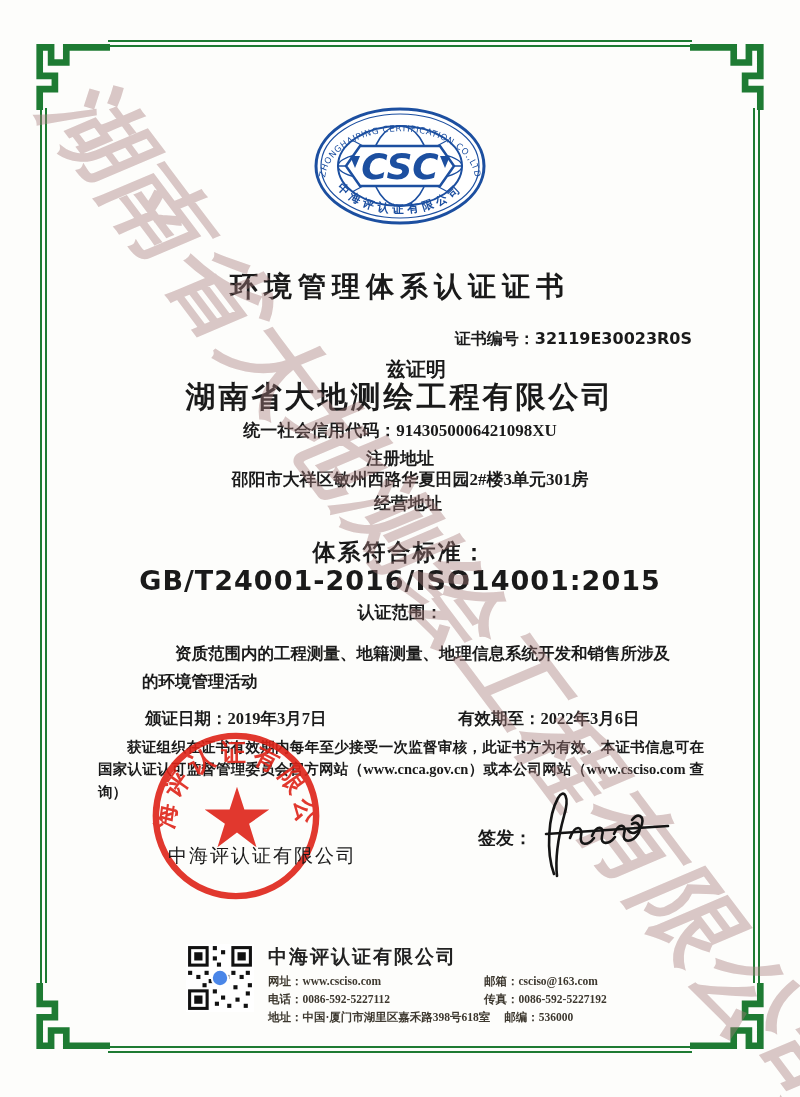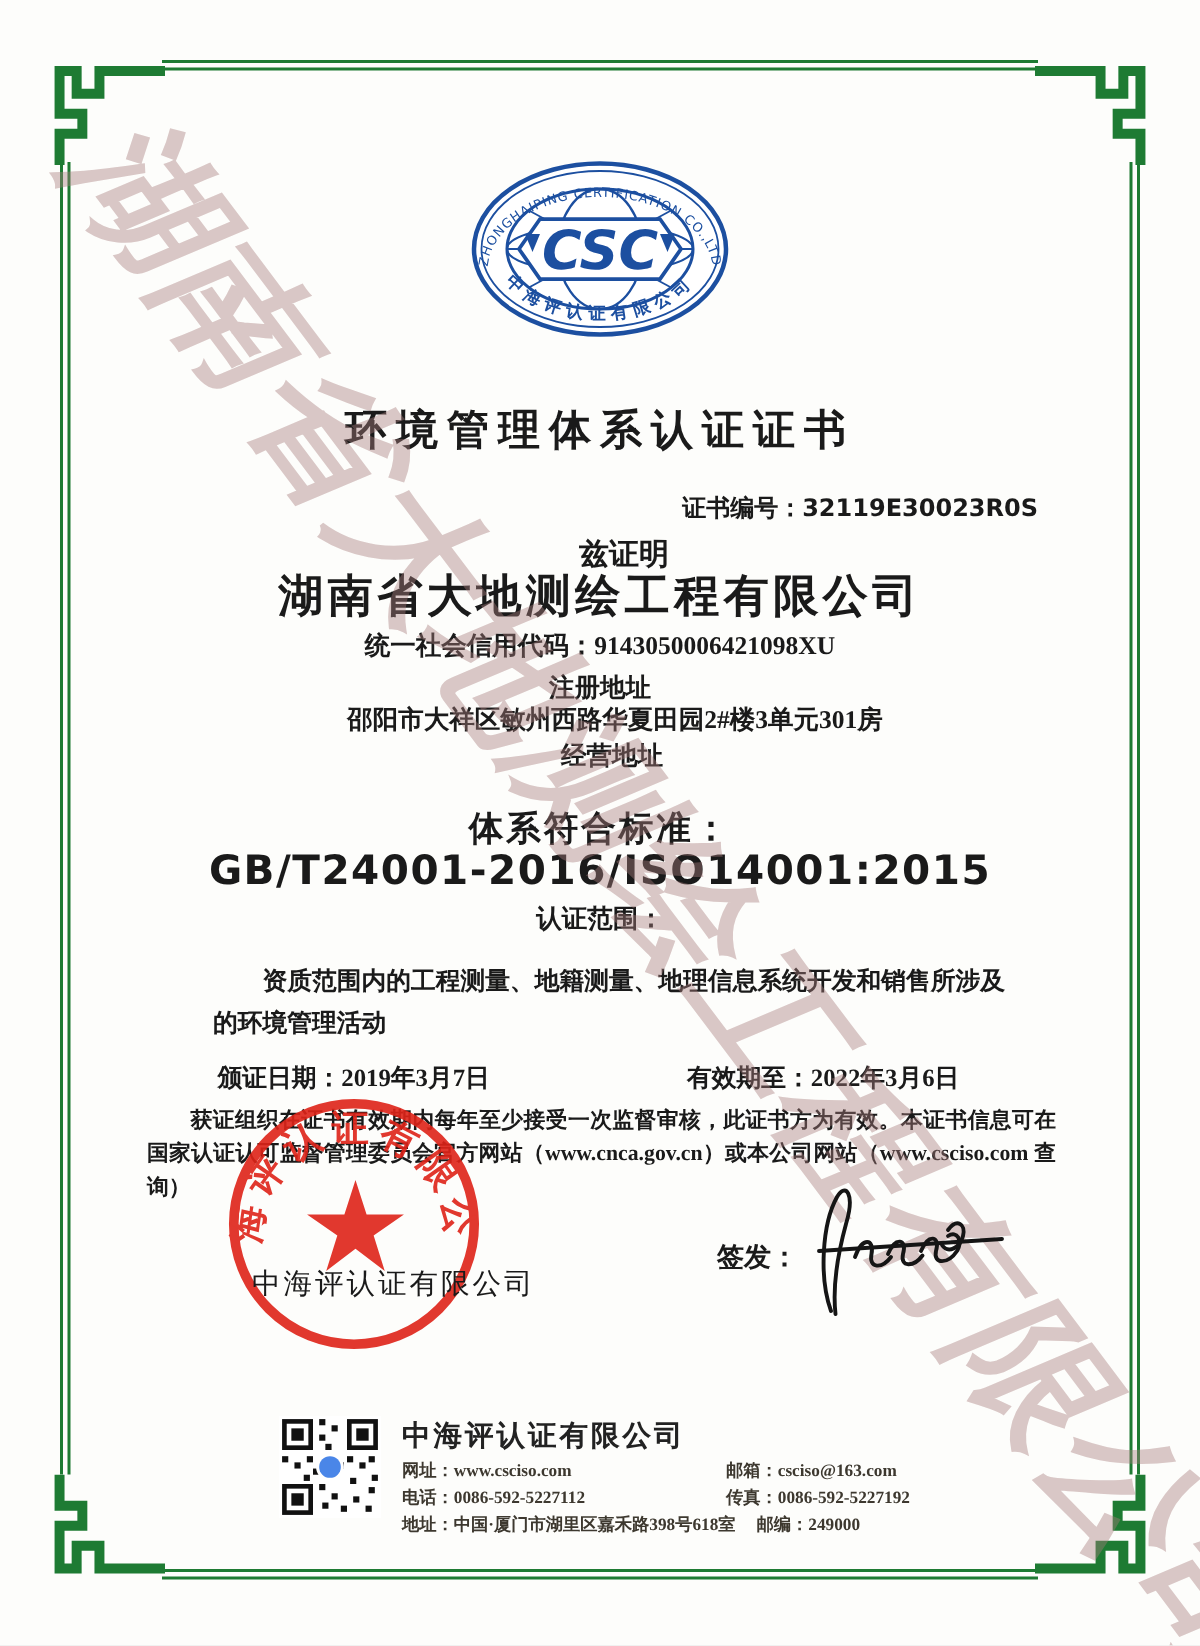--- a/index.html
+++ b/index.html
@@ -195,18 +195,18 @@
       <div class="f-row">
         <span class="f-c1"><span>网址：</span><span>www.csciso.com</span></span>
         <span><span>邮箱：</span><span>csciso@163.com</span></span>
       </div>
       <div class="f-row">
         <span class="f-c1"><span>电话：</span><span>0086-592-5227112</span></span>
         <span><span>传真：</span><span>0086-592-5227192</span></span>
       </div>
       <div class="f-row">
         <span><span>地址：</span><span>中国·厦门市湖里区嘉禾路398号618室</span></span>
-        <span class="f-zip"><span>邮编：</span><span>249000</span></span>
+        <span class="f-zip"><span>邮编：</span><span>536000</span></span>
       </div>
     </div>
   </div>
 
 </div>
 
 </body></html>

